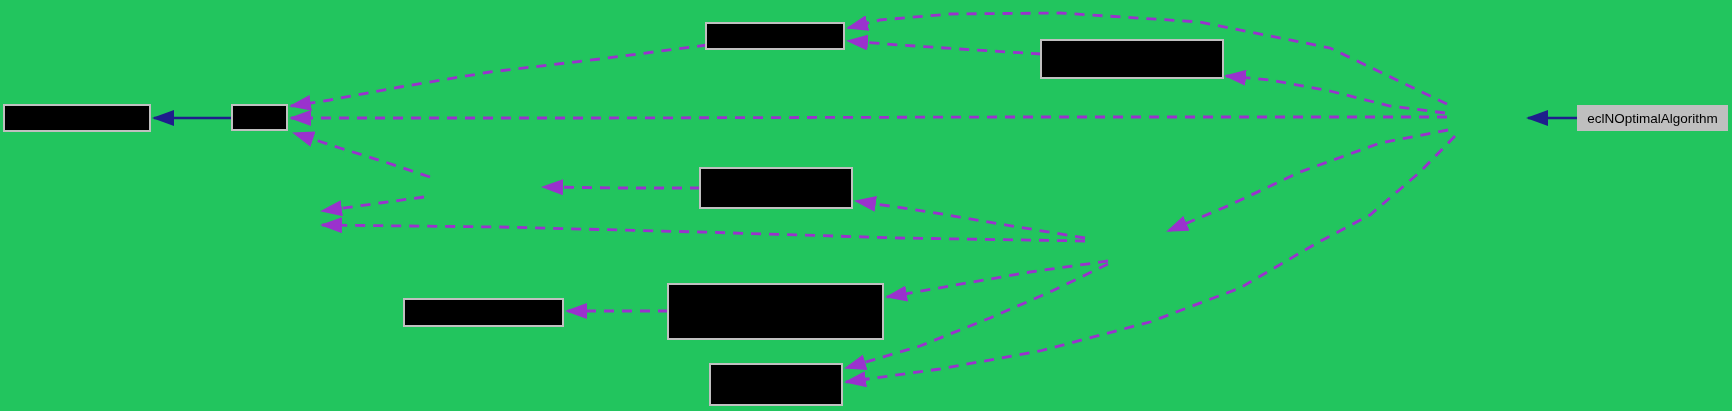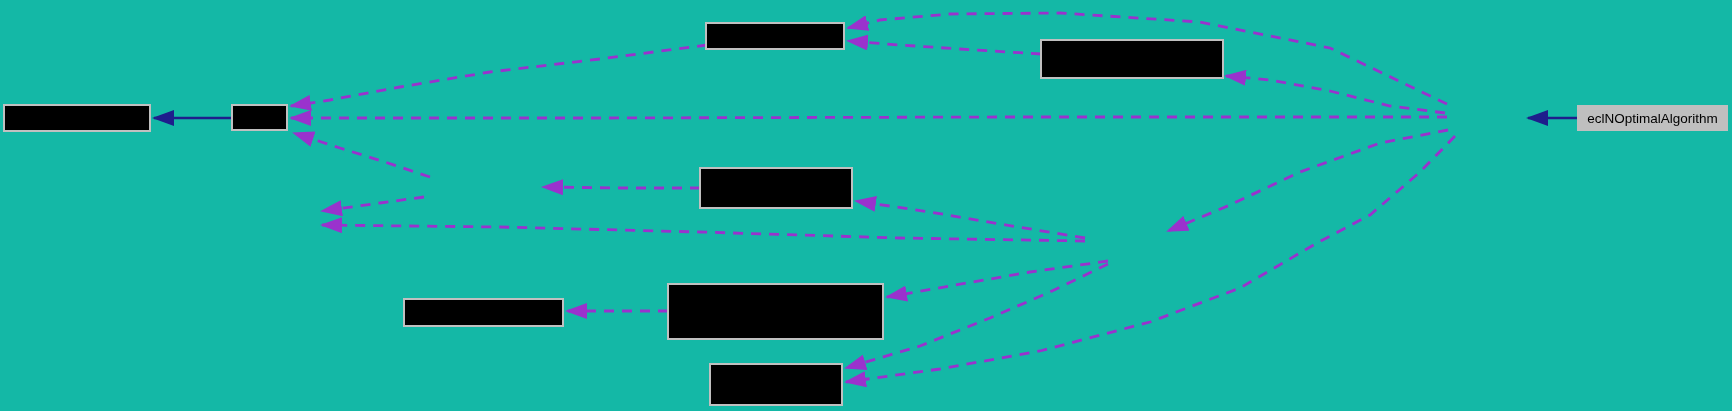--- a/index.html
+++ b/index.html
@@ -1,20 +1,20 @@
 <!DOCTYPE html>
 <html><head>
 <meta charset="utf-8">
 <style>
   html,body{
     margin:0;padding:0;background:#000;
     font-family:"Liberation Sans","DejaVu Sans",sans-serif;
   }
   .stage{
-    position:relative;width:1732px;height:411px;background:#14b8a6;overflow:hidden;
+    position:relative;width:1732px;height:411px;background:#22c55e;overflow:hidden;
   }
   svg{display:block}
   .node-label{
     font-family:"Liberation Sans","DejaVu Sans",sans-serif;
     font-size:13.5px;
   }
 </style>
 </head>
 <body>
 

